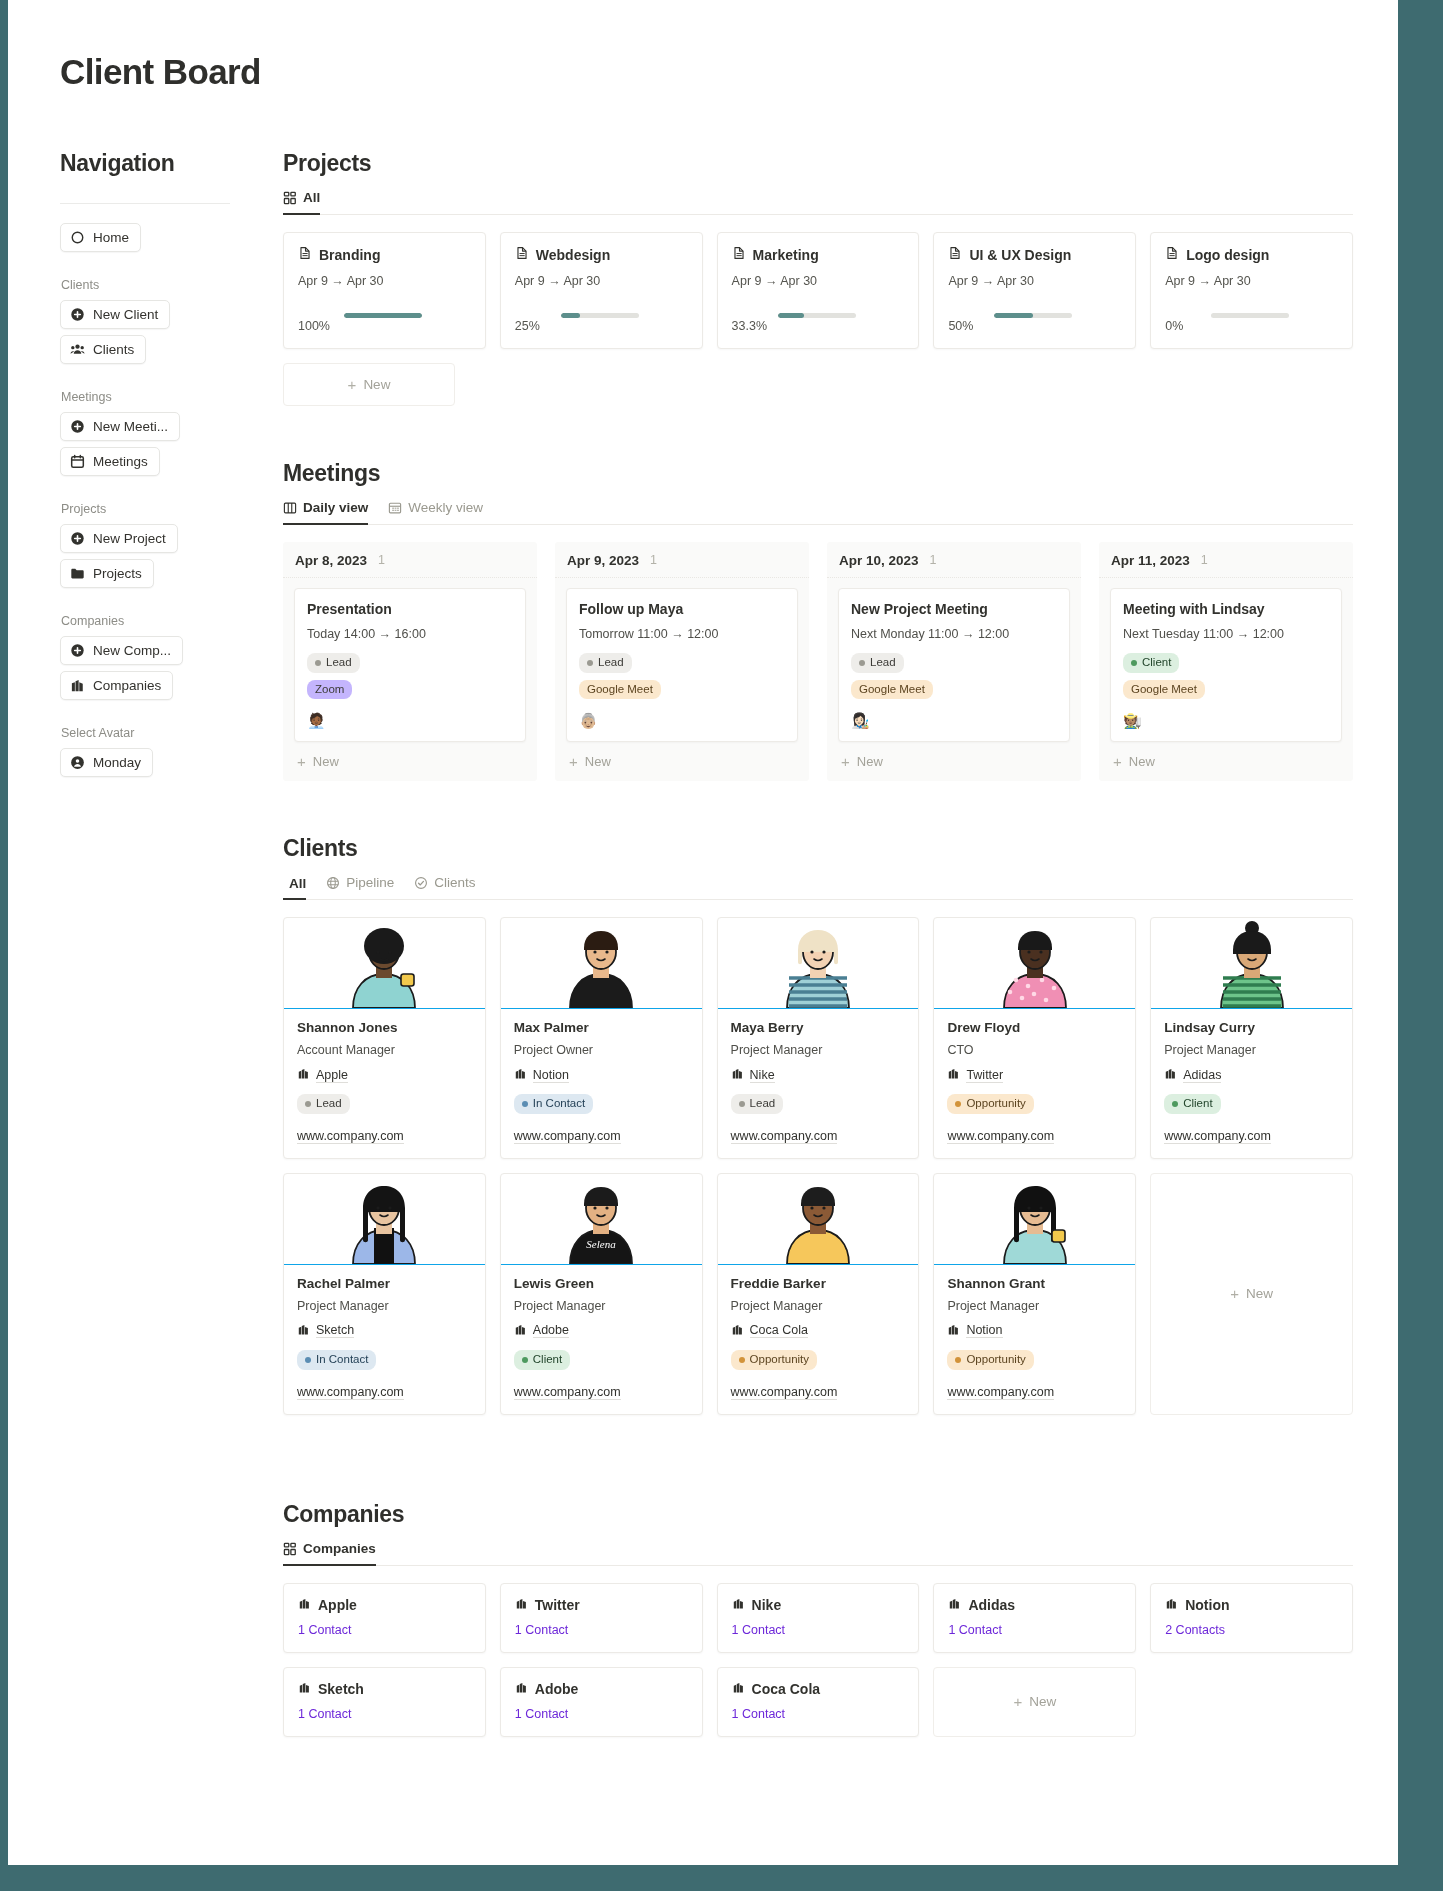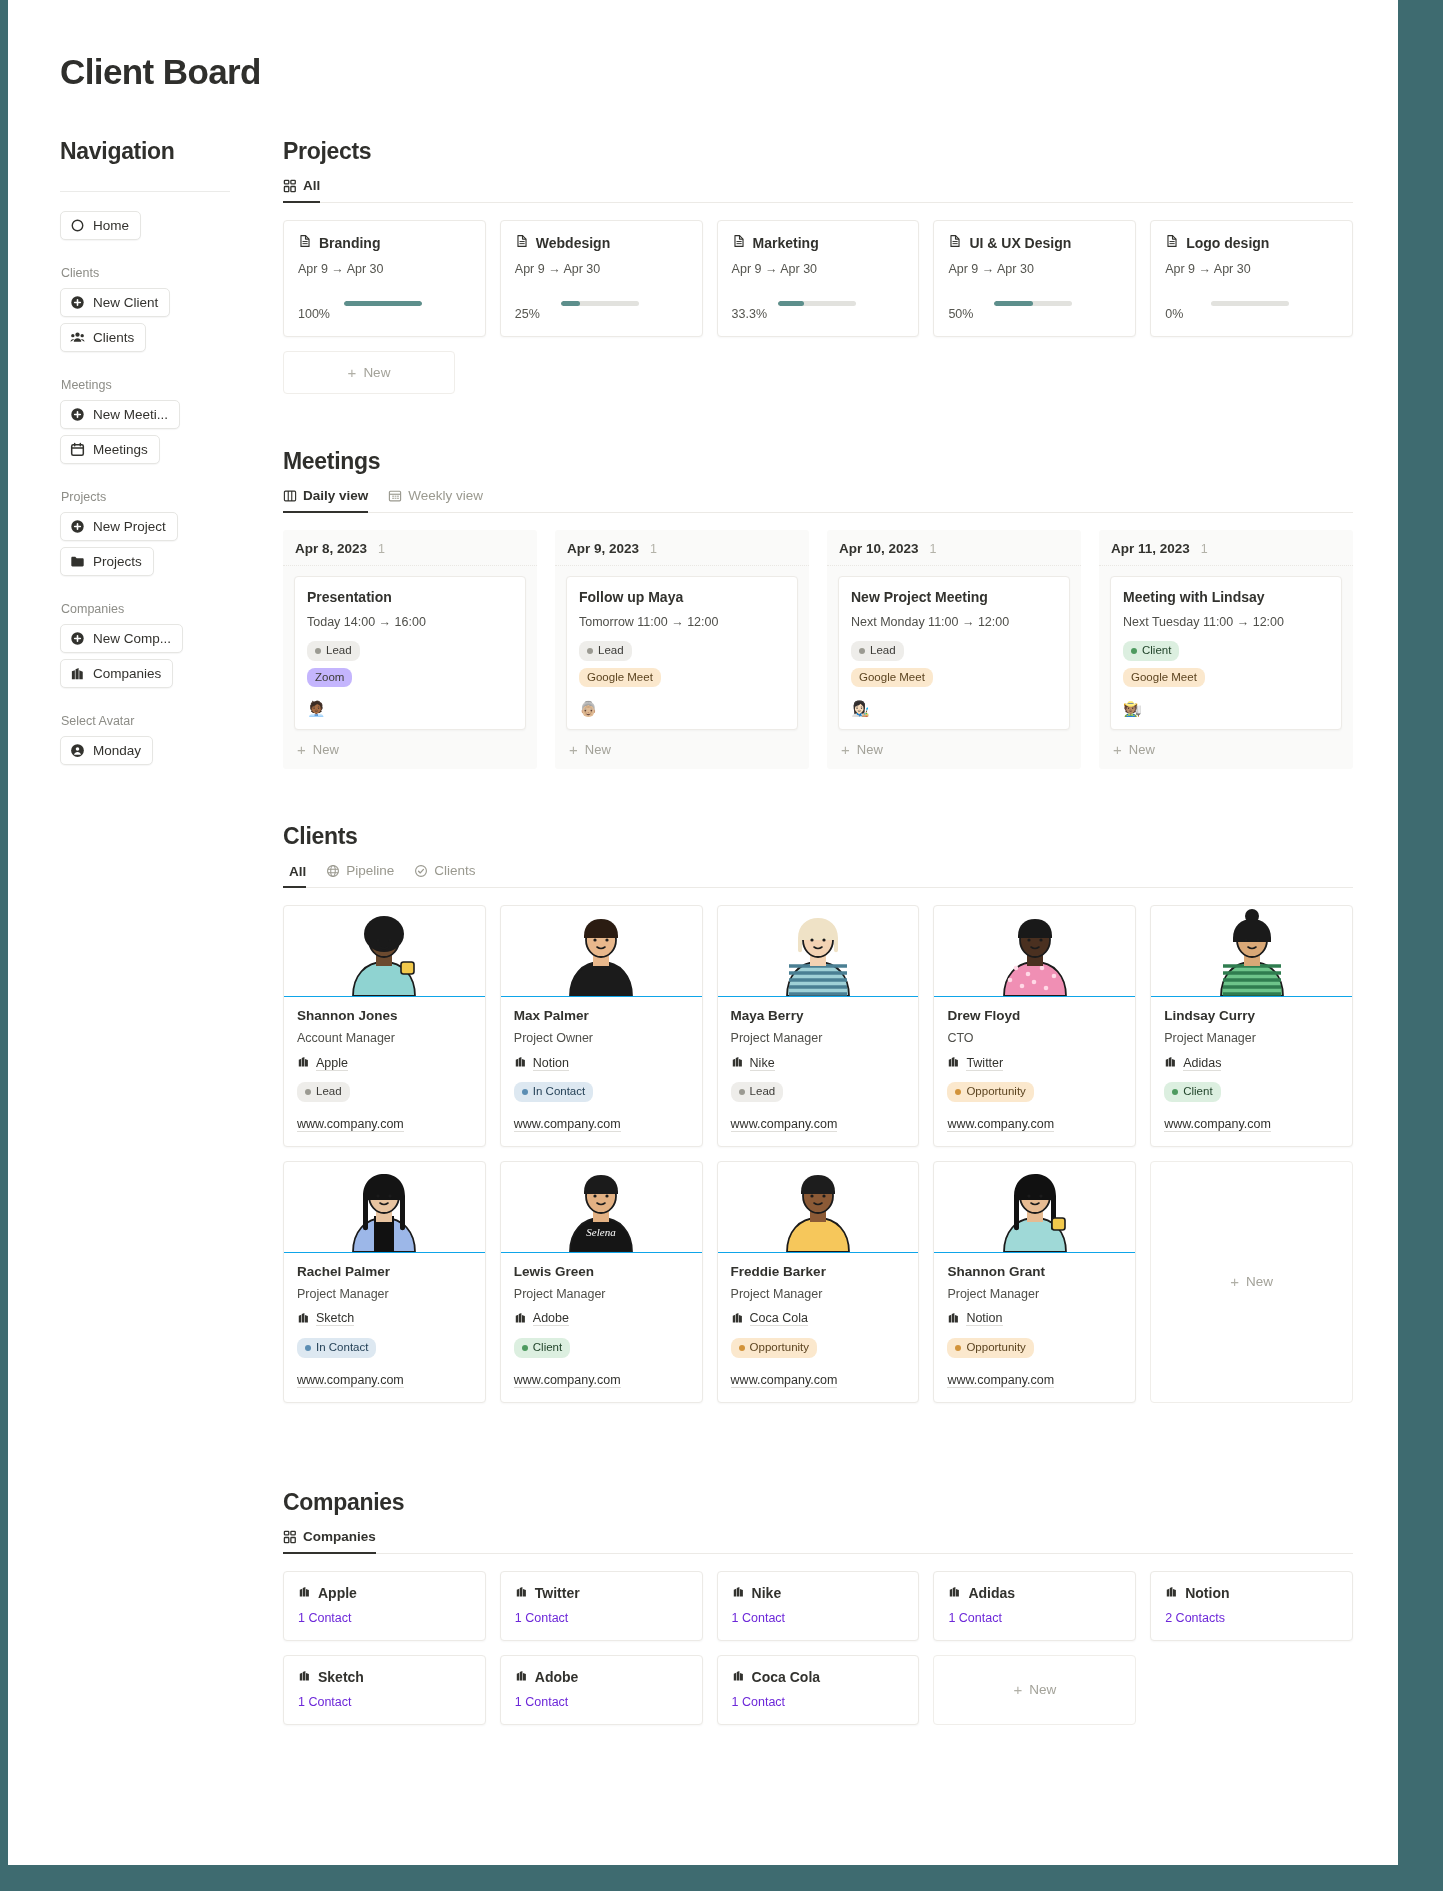--- a/index.html
+++ b/index.html
@@ -21,21 +21,21 @@
   .content {
     padding: 52px 0 0 52px;
   }
 
   
   .board-title {
     font-size: 35px;
     font-weight: 700;
     color: #2f2f2c;
     letter-spacing: -0.6px;
-    margin-bottom: 46px;
+    margin-bottom: 58px;
   }
 
   .cols { display: flex; align-items: flex-start; }
 
   
   .sidebar { width: 170px; flex: 0 0 170px; }
   .sidebar h2 {
     font-size: 23px;
     font-weight: 700;
     color: #2f2f2c;
@@ -130,21 +130,21 @@
     padding: 13px 0;
     margin-top: 14px;
     max-width: 172px;
   }
   .plus { font-size: 15px; line-height: 1; color: #b0afa6; }
 
   
   .mgrid { display: grid; grid-template-columns: repeat(4, 1fr); gap: 18px; }
   .mcol { background: #fafaf9; border-radius: 3px; padding: 0 0 6px 0; }
   .mcol-head {
-    display: flex; align-items: flex-end; gap: 11px;
+    display: flex; align-items: flex-start; gap: 11px;
     padding: 11px 12px 9px 12px;
     border-bottom: 1px dotted #e9e7e3;
   }
   .mcol-head .d { font-size: 13.5px; font-weight: 600; color: #32322e; }
   .mcol-head .c { font-size: 12.5px; color: #b3b2a9; }
   .mcard {
     background: #fff;
     border: 1px solid #edebe7;
     border-radius: 4px;
     margin: 10px 11px 0 11px;

